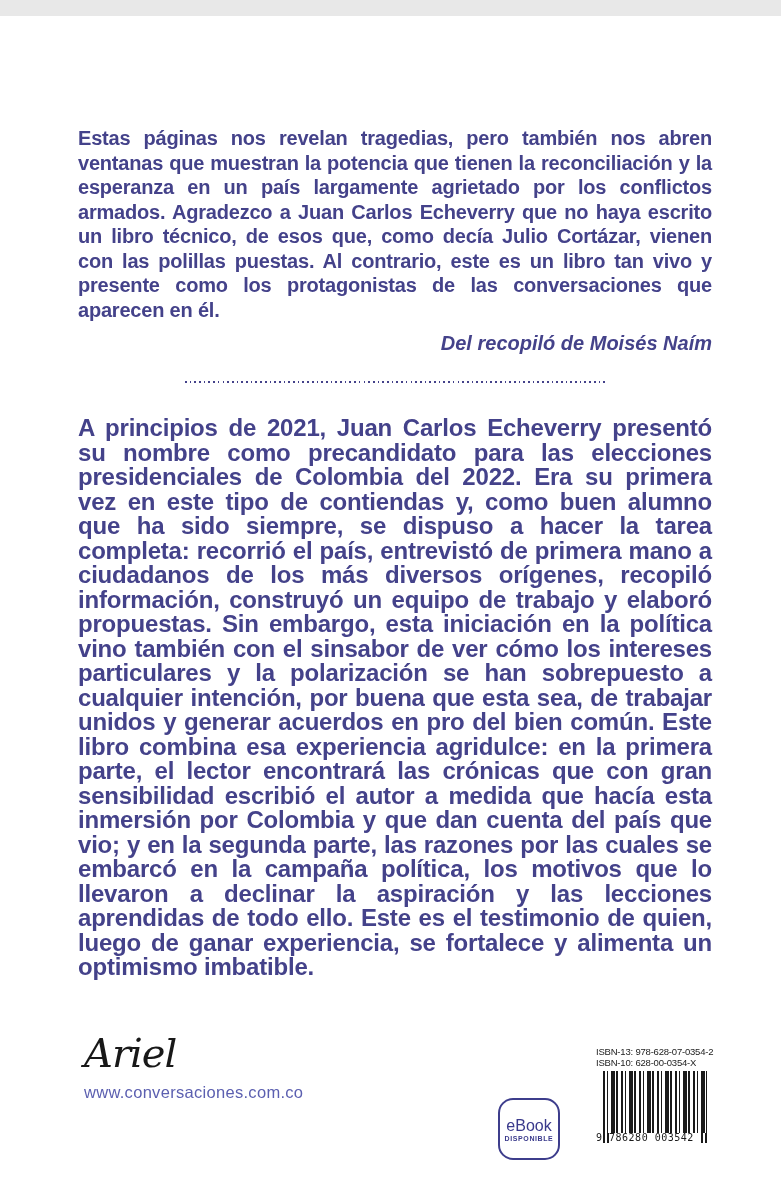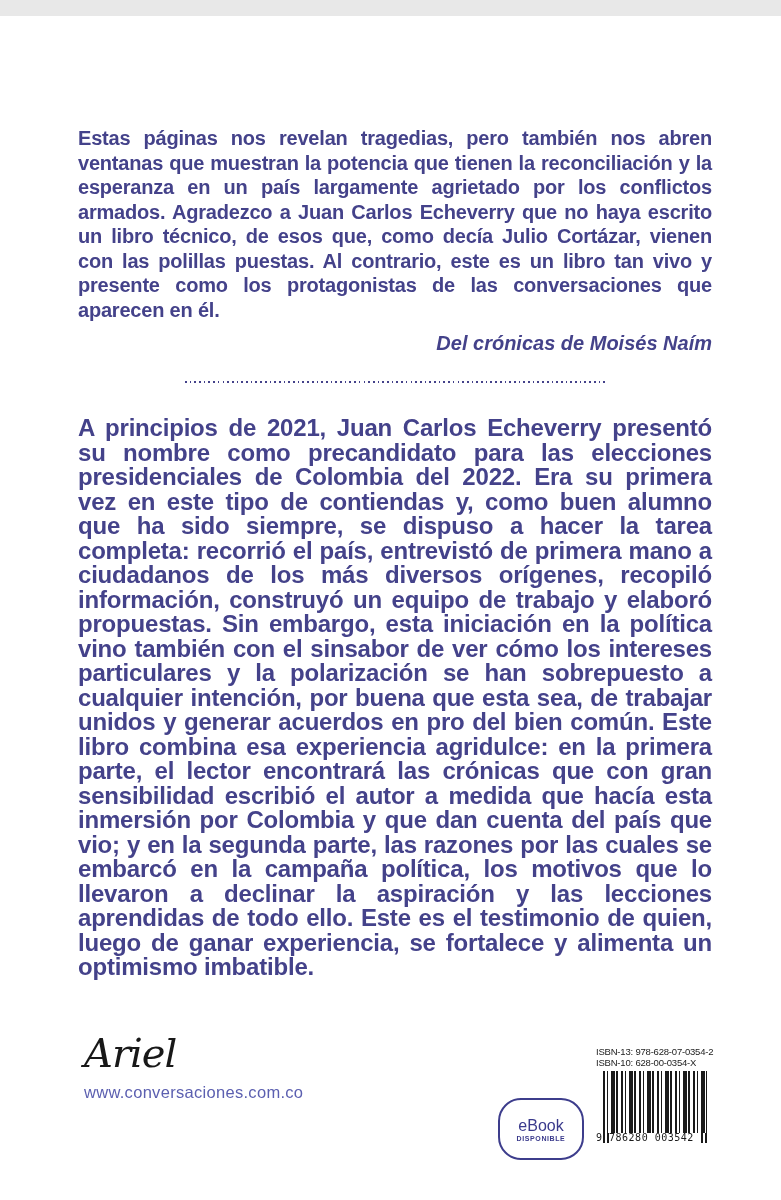--- a/index.html
+++ b/index.html
@@ -67,24 +67,24 @@
   .publisher-website{
     margin-top:9px;
     font-size:16.5px;
     letter-spacing:0.3px;
     color:#5b5fb0;
   }
   
   .ebook-badge{
     position:absolute;
     left:498px;top:1082px;
-    width:86px;height:62px;
+    width:62px;height:62px;
     box-sizing:border-box;
     border:2.5px solid #3d3d8c;
-    border-radius:23px;
+    border-radius:15px;
     background:#ffffff;
     display:flex;flex-direction:column;
     align-items:center;justify-content:center;
   }
   .ebook-badge-title{
     font-size:16px;
     font-weight:400;
     color:#3a3a8c;
     line-height:17px;
   }
@@ -138,21 +138,21 @@
     white-space:nowrap;
   }
 </style>
 </head>
 <body>
 
 <div class="cover">
 
   <div class="text-block">
     <p class="quote-text">Estas páginas nos revelan tragedias, pero también nos abren ventanas que muestran la potencia que tienen la reconciliación y la esperanza en un país largamente agrietado por los conflictos armados. Agradezco a Juan Carlos Echeverry que no haya escrito un libro técnico, de esos que, como decía Julio Cortázar, vienen con las polillas puestas. Al contrario, este es un libro tan vivo y presente como los protagonistas de las conversaciones que aparecen en él.</p>
-    <p class="quote-attribution">Del crónicas de Moisés Naím</p>
+    <p class="quote-attribution">Del recopiló de Moisés Naím</p>
     <div class="dotted-divider"></div>
     <p class="synopsis-text">A principios de 2021, Juan Carlos Echeverry presentó su nombre como precandidato para las elecciones presidenciales de Colombia del 2022. Era su primera vez en este tipo de contiendas y, como buen alumno que ha sido siempre, se dispuso a hacer la tarea completa: recorrió el país, entrevistó de primera mano a ciudadanos de los más diversos orígenes, recopiló información, construyó un equipo de trabajo y elaboró propuestas. Sin embargo, esta iniciación en la política vino también con el sinsabor de ver cómo los intereses particulares y la polarización se han sobrepuesto a cualquier intención, por buena que esta sea, de trabajar unidos y generar acuerdos en pro del bien común. Este libro combina esa experiencia agridulce: en la primera parte, el lector encontrará las crónicas que con gran sensibilidad escribió el autor a medida que hacía esta inmersión por Colombia y que dan cuenta del país que vio; y en la segunda parte, las razones por las cuales se embarcó en la campaña política, los motivos que lo llevaron a declinar la aspiración y las lecciones aprendidas de todo ello. Este es el testimonio de quien, luego de ganar experiencia, se fortalece y alimenta un optimismo imbatible.</p>
   </div>
 
   <div class="publisher-block">
     <div class="publisher-logo">Ariel</div>
     <div class="publisher-website">www.conversaciones.com.co</div>
   </div>
 
   <div class="ebook-badge">

